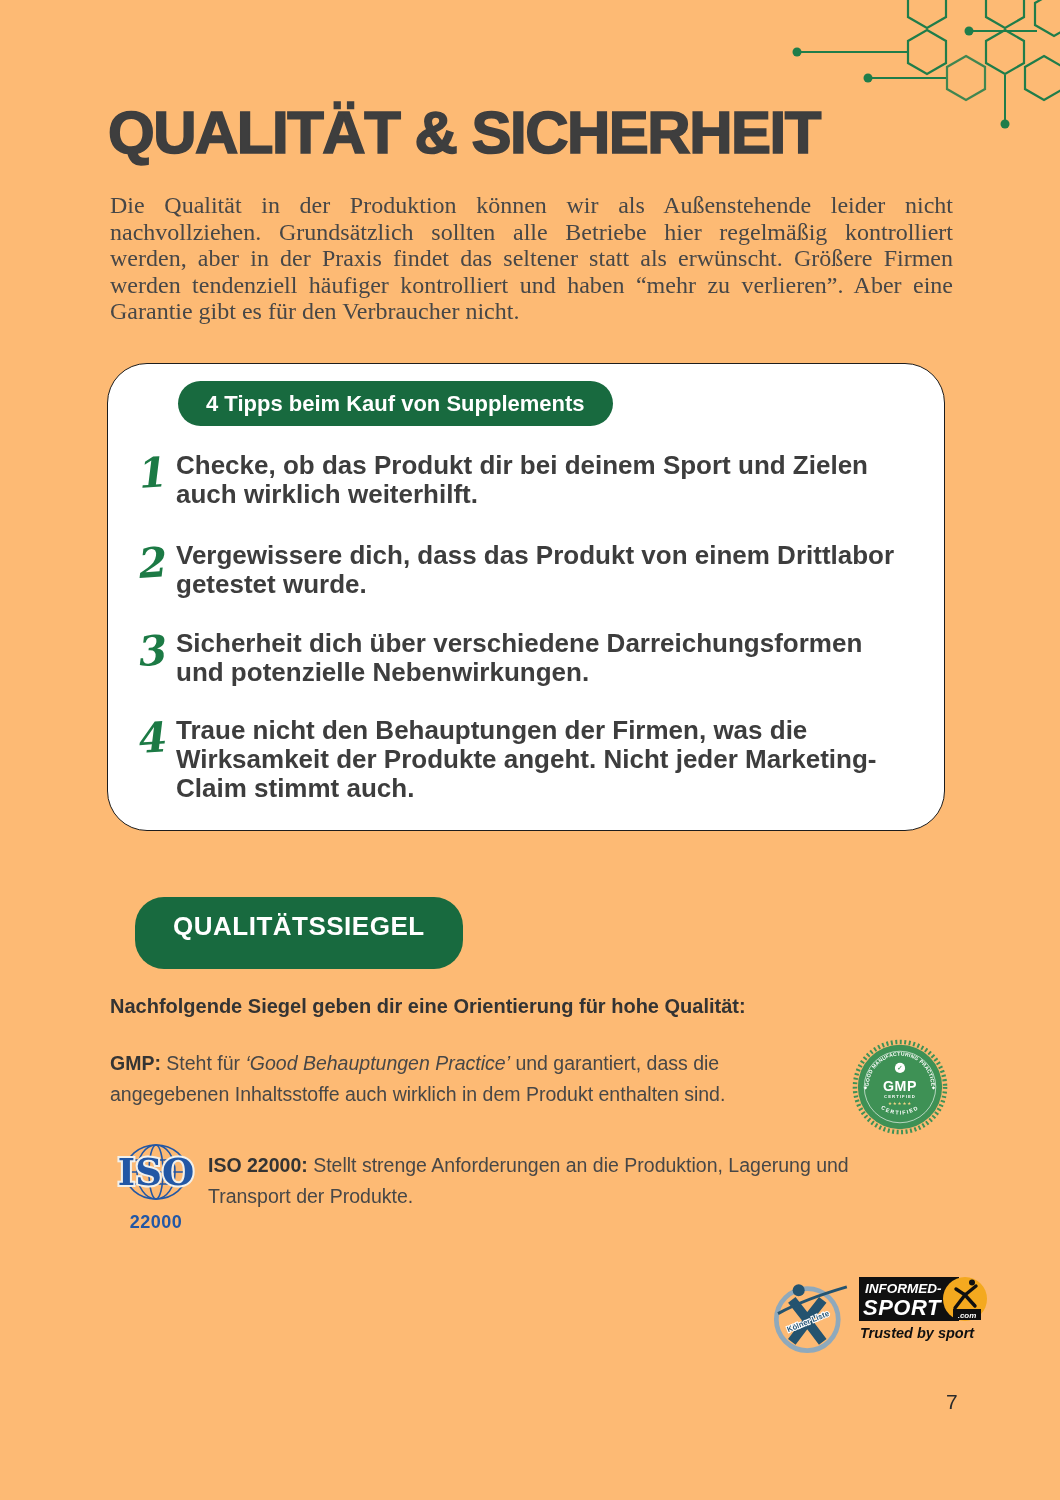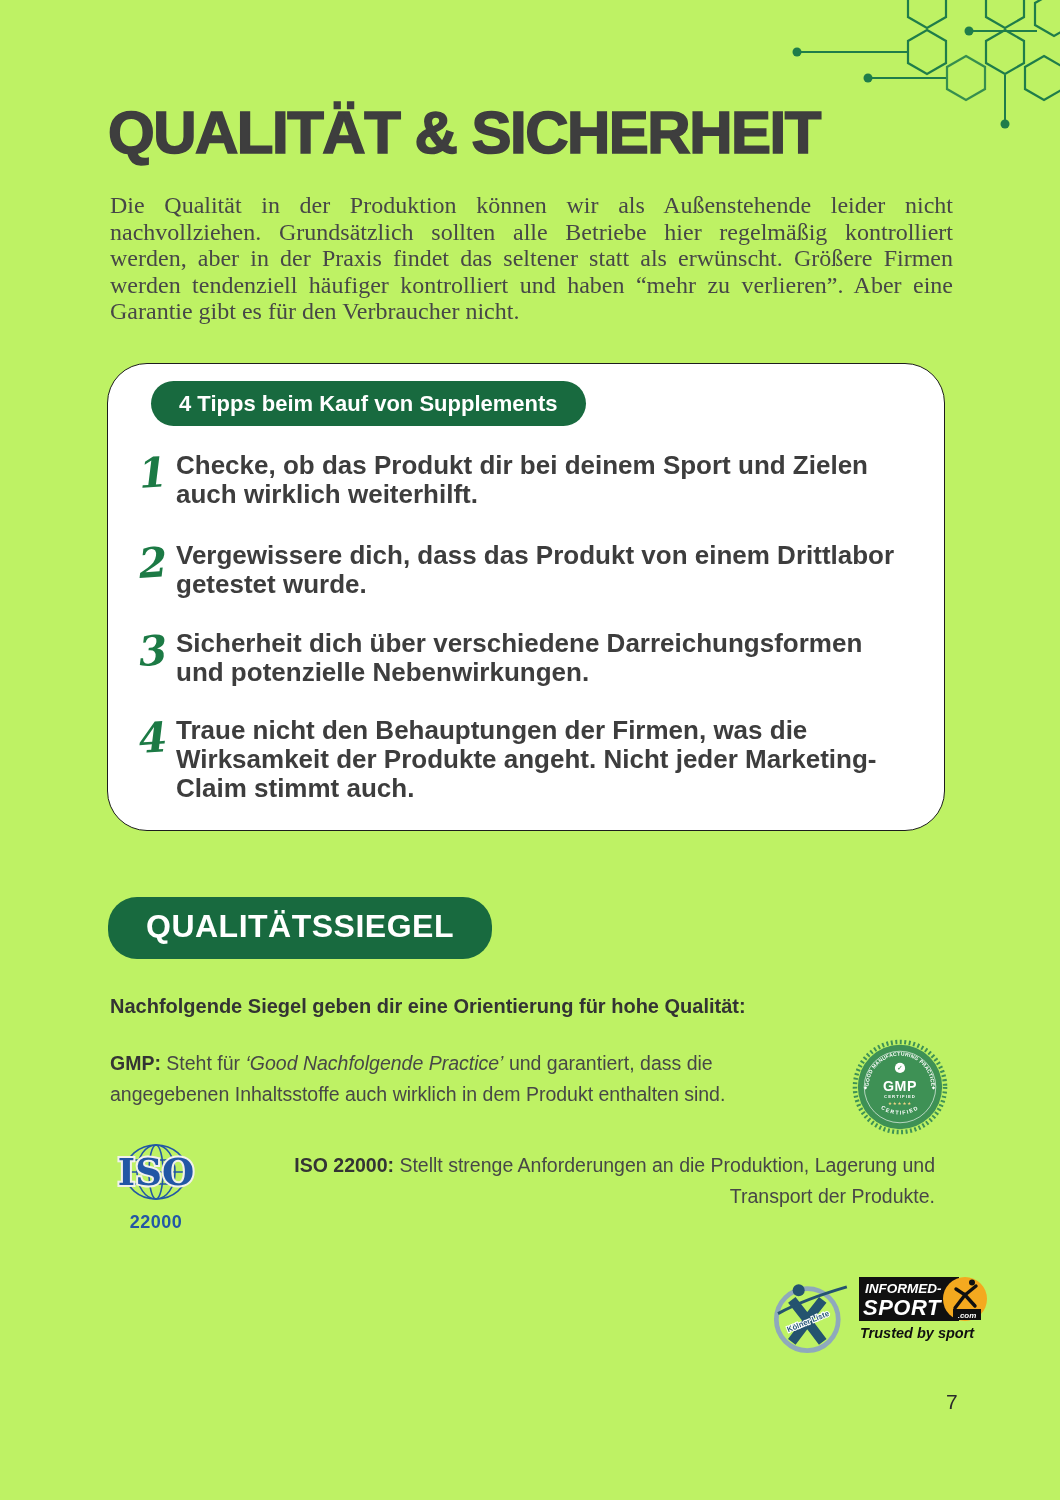--- a/index.html
+++ b/index.html
@@ -1,37 +1,37 @@
 <!DOCTYPE html>
 <html><head>
 <meta charset="utf-8">
 <style>
   html,body{margin:0;padding:0;}
   body{background:#e8e7e2;font-family:"Liberation Sans",sans-serif;}
-  .page{position:relative;width:1060px;height:1500px;margin:0 auto;background:#bef264;overflow:hidden;}
+  .page{position:relative;width:1060px;height:1500px;margin:0 auto;background:#fdba74;overflow:hidden;}
 
   .deco{position:absolute;top:0;right:0;width:270px;height:140px;}
 
   .title{
     position:absolute;left:108px;top:98px;width:860px;
     font-size:60px;font-weight:bold;letter-spacing:-1.5px;color:#3E3E3E;
     -webkit-text-stroke:1.6px #3E3E3E;white-space:nowrap;
   }
   .intro{
     position:absolute;left:110px;top:192px;width:843px;
     font-size:24px;line-height:26.5px;color:#474747;text-align:justify;font-family:Liberation Serif, serif;
   }
 
   .tips-box{
     position:absolute;left:107px;top:363px;width:838px;height:468px;
     background:#FFFFFF;border:1.5px solid #1d1d1d;border-radius:40px;box-sizing:border-box;
   }
   .pill{
     display:inline-block;background:#186A3F;color:#fff;font-weight:bold;
-    border-radius:26px;white-space:nowrap;
+    border-radius:26px;white-space:nowrap;margin-left:27px;
   }
   .tips-pill{
     position:absolute;left:43px;top:17px;height:45px;line-height:45px;
     padding:0 28px;font-size:22px;
   }
   .tip-row{position:absolute;left:22px;width:790px;display:flex;align-items:flex-start;}
   .tip-row.t1{top:85px;}
   .tip-row.t2{top:175px;}
   .tip-row.t3{top:263px;}
   .tip-row.t4{top:350px;}
@@ -39,32 +39,32 @@
     width:46px;flex:0 0 46px;text-align:center;
     font-family:"DejaVu Serif",serif;font-style:italic;font-weight:bold;
     font-size:41px;line-height:48px;color:#1C7A45;transform:rotate(-4deg);
   }
   .tip-text{
     flex:1;max-width:730px;font-size:26px;line-height:29px;font-weight:bold;color:#3D3D3D;
     padding-top:2px;
   }
 
   .siegel-pill{
-    position:absolute;left:108px;top:897px;height:62px;line-height:58px;
-    padding:0 38px;font-size:32px;border-radius:29px;letter-spacing:0.5px;
+    position:absolute;left:108px;top:897px;height:72px;line-height:58px;
+    padding:0 38px;font-size:26px;border-radius:29px;letter-spacing:0.5px;
   }
   .siegel-intro{
     position:absolute;left:110px;top:995px;width:800px;
     font-size:20px;font-weight:bold;color:#333333;
   }
 
   .seal-text{font-size:19.5px;line-height:31px;color:#474747;}
   .seal-text b{color:#343434;}
   .gmp-text{position:absolute;left:110px;top:1048px;width:700px;}
-  .iso-text{position:absolute;left:220px;top:1150px;width:715px;text-align:right;}
+  .iso-text{position:absolute;left:208px;top:1150px;width:715px;}
   .koelner-text{position:absolute;left:110px;top:1264px;width:662px;}
 
   .gmp-badge{position:absolute;left:851px;top:1038px;width:98px;height:98px;}
   .iso-logo{position:absolute;left:106px;top:1136px;width:100px;height:102px;}
   .koelner-logo{position:absolute;left:766px;top:1274px;width:86px;height:86px;}
   .informed-logo{position:absolute;left:858px;top:1276px;width:134px;height:68px;}
 
   .page-number{
     position:absolute;left:946px;top:1390px;font-size:21px;color:#2b2b2b;
   }
@@ -119,21 +119,21 @@
     <div class="tip-row t4">
       <div class="tip-num">4</div>
       <div class="tip-text">Traue nicht den Behauptungen der Firmen, was die Wirksamkeit der Produkte angeht. Nicht jeder Marketing-Claim stimmt auch.</div>
     </div>
   </div>
 
   <div class="pill siegel-pill">QUALITÄTSSIEGEL</div>
   <div class="siegel-intro">Nachfolgende Siegel geben dir eine Orientierung für hohe Qualität:</div>
 
   <div class="seal-text gmp-text">
-    <b>GMP:</b><span> Steht für </span><i>‘Good Nachfolgende Practice’</i><span> und garantiert, dass die angegebenen Inhaltsstoffe auch wirklich in dem Produkt enthalten sind.</span>
+    <b>GMP:</b><span> Steht für </span><i>‘Good Behauptungen Practice’</i><span> und garantiert, dass die angegebenen Inhaltsstoffe auch wirklich in dem Produkt enthalten sind.</span>
   </div>
 
   <svg class="gmp-badge" viewBox="0 0 100 100">
     <circle cx="50" cy="50" r="46" fill="none" stroke="#3E9155" stroke-width="4.5" stroke-dasharray="2 2.6"></circle>
     <circle cx="50" cy="50" r="43" fill="#3E9155"></circle>
     <circle cx="50" cy="50" r="36.5" fill="none" stroke="#FFFFFF" stroke-width="0.7" opacity="0.9"></circle>
     <defs>
       <path id="gmpTop" d="M 18,50 A 32,32 0 0 1 82,50"></path>
       <path id="gmpBot" d="M 19,58 A 34,34 0 0 0 81,58"></path>
     </defs>

